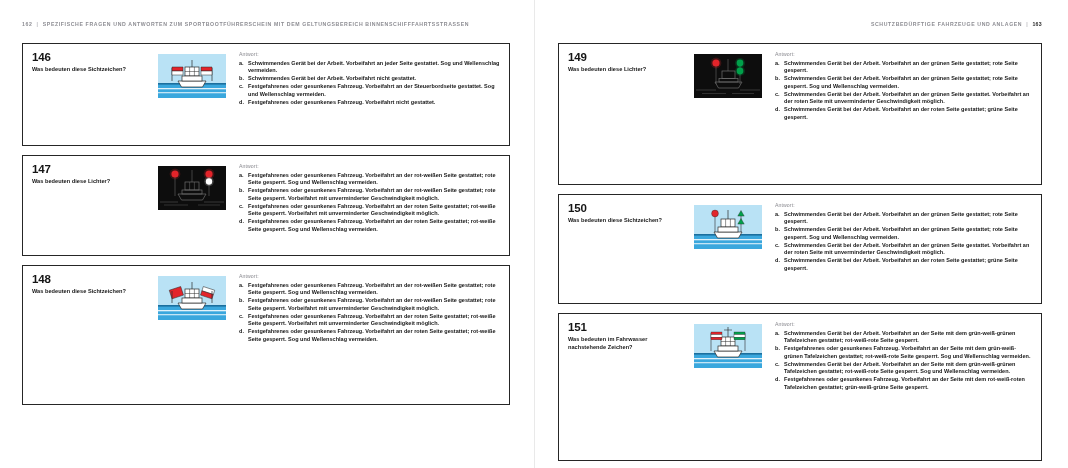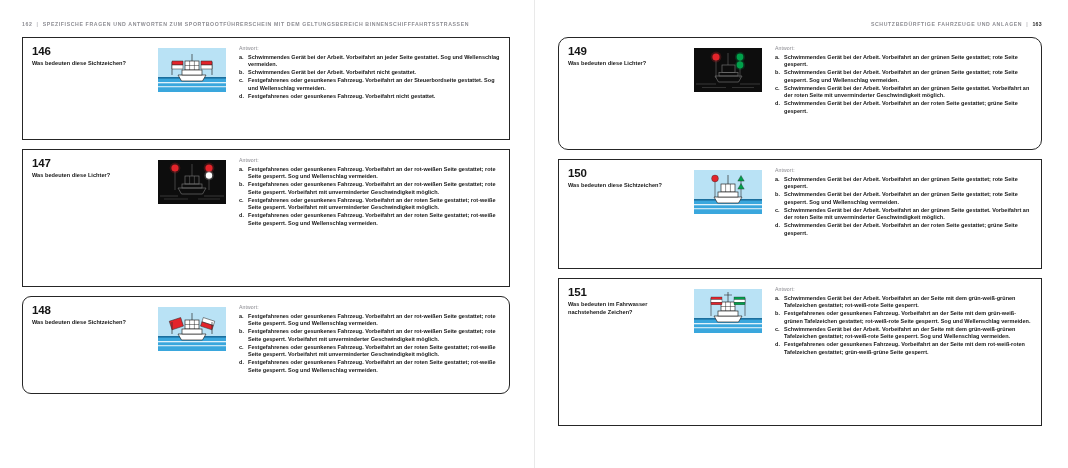--- a/index.html
+++ b/index.html
@@ -31,34 +31,34 @@
     font-weight:700;
     white-space:nowrap;
     height:12px;
     line-height:12px;
   }
   .runhead.right{text-align:right;}
   .runhead .folio{color:#2b2b2b;font-weight:700;letter-spacing:0.3px;}
   .runhead .bar{color:#b9b9bd;padding:0 2px;}
 
   
-  .cards{margin-top:7px;display:flex;flex-direction:column;}
+  .cards{margin-top:13px;display:flex;flex-direction:column;}
   .card{
     border:1px solid #262626;
     box-sizing:border-box;
     display:flex;
     padding:7px 8px 7px 9px;
     margin-bottom:9px;
     background:#fff;
     position:relative;
   }
   .c146{height:103px;}
-  .c147{height:138px;}
-  .c148{height:98px;border-radius:9px;}
-  .c149{height:113px;border-radius:10px;}
+  .c147{height:101px;}
+  .c148{height:140px;}
+  .c149{height:142px;}
   .c150{height:110px;}
   .c151{height:148px;justify-content:center;}
 
   .qcol{
     width:118px;flex:0 0 118px;
     padding-right:4px;
   }
   .qnum{
     font-size:11.5px;font-weight:700;line-height:12px;
     letter-spacing:-0.2px;color:#151515;

